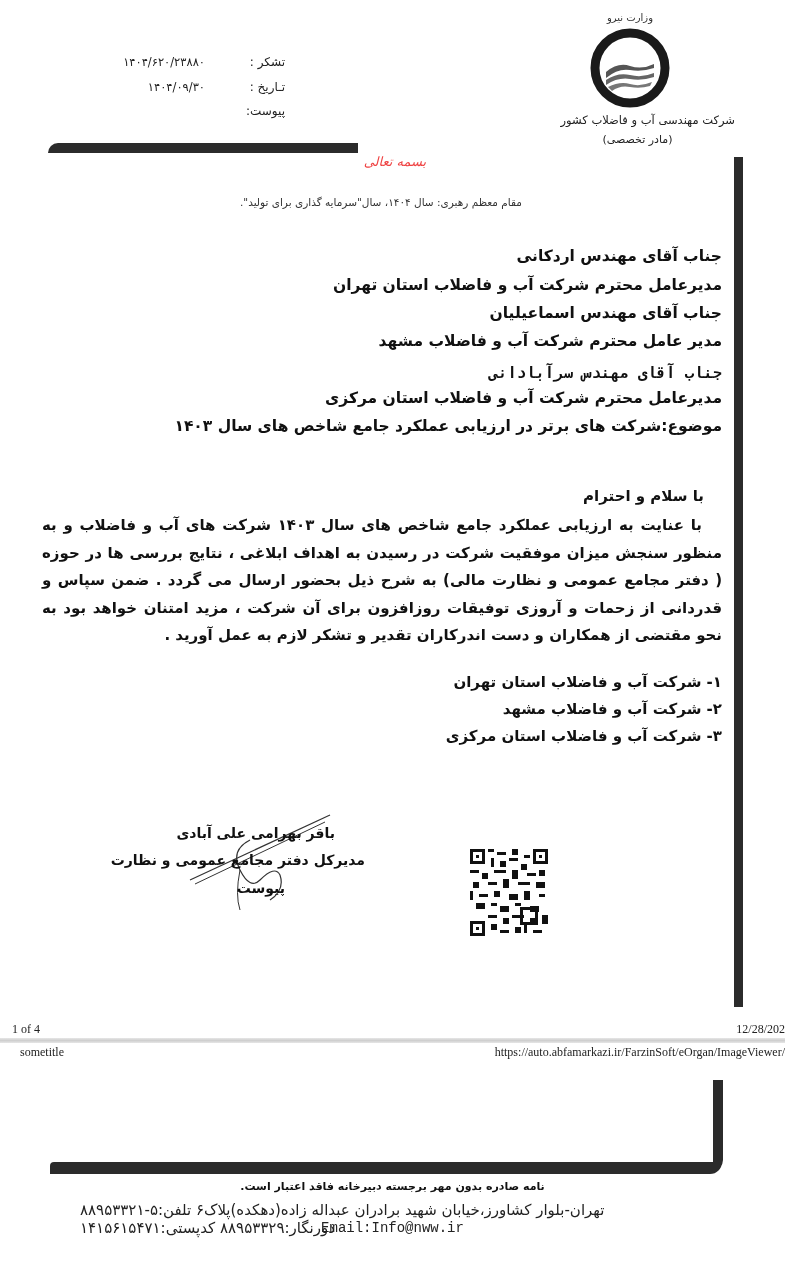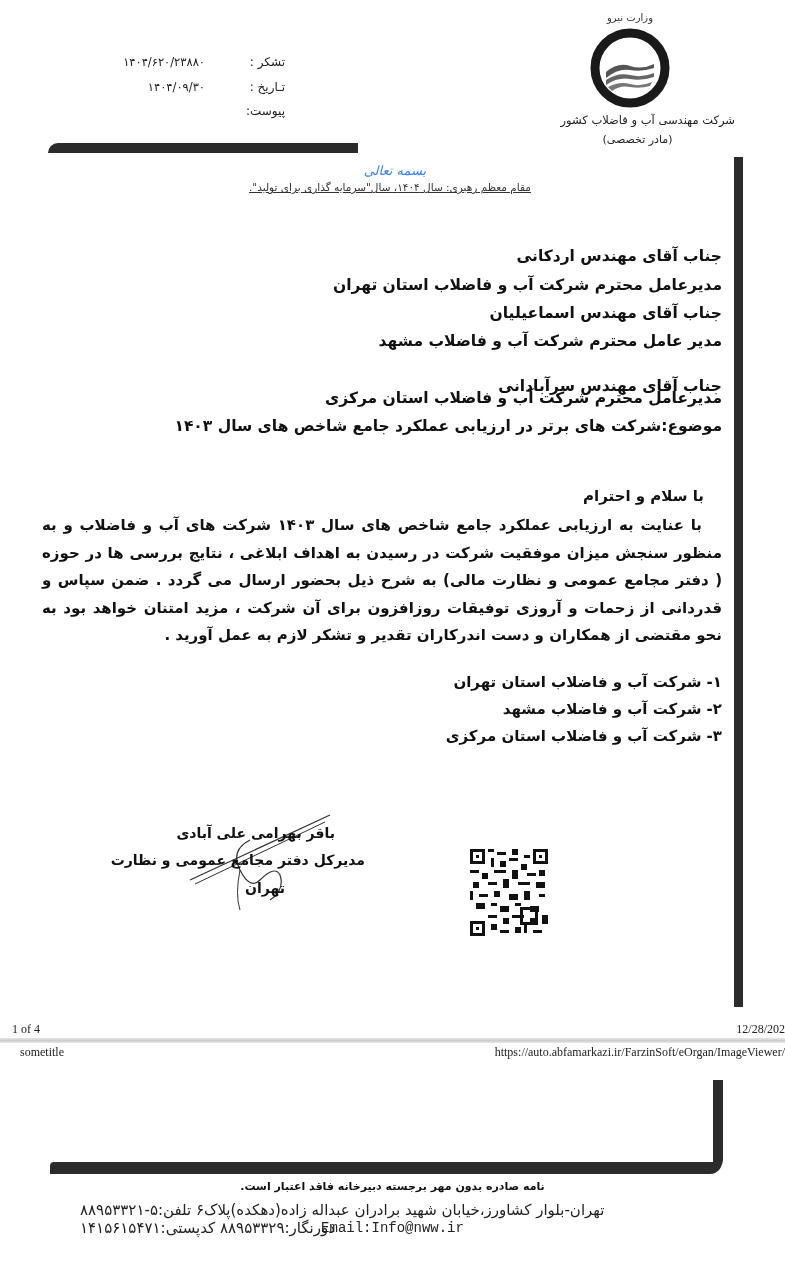--- a/index.html
+++ b/index.html
@@ -18,22 +18,22 @@
     #org-sub { top: 133px; left: 580px; width: 115px; text-align: center; font-size: 11px; color: #222; }
 
     .meta-row { position: absolute; left: 70px; width: 215px; height: 20px; font-size: 12px; color: #222; }
     .meta-row .lbl { position: absolute; right: 0; width: 60px; text-align: right; }
     .meta-row .val { position: absolute; right: 80px; text-align: left; direction: ltr; font-size: 11.5px; letter-spacing: 0.5px; }
 
     
     #top-bar { top: 143px; left: 48px; width: 310px; height: 10px; background: #2b2b2b; border-top-left-radius: 12px; }
     #right-bar { top: 157px; left: 734px; width: 9px; height: 850px; background: #2b2b2b; }
 
-    #bism { top: 163px; left: 355px; width: 80px; text-align: center; font-family: "DejaVu Serif", serif; font-style: italic; font-size: 13px; color: #3b82f6; }
-    #slogan { top: 181px; left: 240px; width: 300px; text-align: center; font-size: 10.5px; color: #333; text-decoration: underline; }
+    #bism { top: 154px; left: 355px; width: 80px; text-align: center; font-family: "DejaVu Serif", serif; font-style: italic; font-size: 13px; color: #ef4444; }
+    #slogan { top: 196px; left: 240px; width: 300px; text-align: left; font-size: 10.5px; color: #333; }
 
     .addr { position: absolute; right: 63px; text-align: right; font-weight: bold; font-size: 15.5px; line-height: 27px; color: #111; white-space: nowrap; }
 
     #greeting { top: 483px; right: 81px; }
     #body-text { top: 512px; right: 63px; width: 680px; text-align: justify; text-align-last: right; font-weight: bold; font-size: 15px; line-height: 27.5px; color: #111; }
     .list-item { position: absolute; right: 63px; font-weight: bold; font-size: 15px; line-height: 27px; color: #111; white-space: nowrap; }
 
     
     .sig-line { position: absolute; right: 425px; font-weight: bold; font-size: 14px; color: #111; white-space: nowrap; text-align: right; }
     #signature-svg { top: 810px; left: 180px; width: 160px; height: 110px; }
@@ -81,40 +81,40 @@
 <div id="top-bar" class="abs"></div>
 <div id="right-bar" class="abs"></div>
 
 <div id="bism" class="abs rtl">بسمه تعالی</div>
 <div id="slogan" class="abs rtl">مقام معظم رهبری: سال ۱۴۰۴، سال"سرمایه گذاری برای تولید".</div>
 
 <div class="addr rtl" style="top:243px;">جناب آقای مهندس اردکانی</div>
 <div class="addr rtl" style="top:272px;">مدیرعامل محترم شرکت آب و فاضلاب استان تهران</div>
 <div class="addr rtl" style="top:300px;">جناب آقای مهندس اسماعیلیان</div>
 <div class="addr rtl" style="top:328px;">مدیر عامل محترم شرکت آب و فاضلاب مشهد</div>
-<div class="addr rtl" style="top:373px;">جناب آقای مهندس سرآبادانی</div>
+<div class="addr rtl" style="top:361px;font-family:Liberation Mono, monospace;">جناب آقای مهندس سرآبادانی</div>
 <div class="addr rtl" style="top:385px;">مدیرعامل محترم شرکت آب و فاضلاب استان مرکزی</div>
 <div class="addr rtl" style="top:413px;">موضوع:شرکت های برتر در ارزیابی عملکرد جامع شاخص های سال ۱۴۰۳</div>
 
 <div id="greeting" class="addr rtl" style="font-size:15px;">با سلام و احترام</div>
 <div id="body-text" class="abs rtl" style="text-indent:20px;">با عنایت به ارزیابی عملکرد جامع شاخص های سال ۱۴۰۳ شرکت های آب و فاضلاب و به منظور سنجش میزان موفقیت شرکت در رسیدن به اهداف ابلاغی ، نتایج بررسی ها در حوزه ( دفتر مجامع عمومی و نظارت مالی) به شرح ذیل بحضور ارسال می گردد . ضمن سپاس و قدردانی از زحمات و آروزی توفیقات روزافزون برای آن شرکت ، مزید امتنان خواهد بود به نحو مقتضی از همکاران و دست اندرکاران تقدیر و تشکر لازم به عمل آورید .</div>
 
 <div class="list-item rtl" style="top:669px;">۱- شرکت آب و فاضلاب استان تهران</div>
 <div class="list-item rtl" style="top:696px;">۲- شرکت آب و فاضلاب مشهد</div>
 <div class="list-item rtl" style="top:723px;">۳- شرکت آب و فاضلاب استان مرکزی</div>
 
 <svg id="signature-svg" class="abs" viewBox="0 0 160 110">
   <path d="M10 70 L150 5" stroke="#333" stroke-width="1.2" fill="none"></path>
   <path d="M15 74 L145 12" stroke="#333" stroke-width="1" fill="none"></path>
   <path d="M70 30 Q50 40 60 60 Q70 80 80 70 Q95 55 100 65 Q105 80 90 90" stroke="#333" stroke-width="1.2" fill="none"></path>
   <path d="M60 60 Q55 85 60 100" stroke="#333" stroke-width="1" fill="none"></path>
 </svg>
 <div class="sig-line rtl" style="top:825px; right:450px;">باقر بهرامی علی آبادی</div>
 <div class="sig-line rtl" style="top:852px; right:420px;">مدیرکل دفتر مجامع عمومی و نظارت</div>
-<div class="sig-line rtl" style="top:880px; right:500px;">تهران</div>
+<div class="sig-line rtl" style="top:880px; right:500px;">پیوست</div>
 
 <div id="qr" class="abs">
   <svg width="78" height="88" viewBox="0 0 26 29" shape-rendering="crispEdges">
     <rect width="26" height="29" fill="#fff"></rect>
     <g fill="#111">
       <rect x="0" y="0" width="5" height="5"></rect>
         <rect x="1" y="1" width="3" height="3" fill="#fff"></rect>
         <rect x="2" y="2" width="1" height="1"></rect>
       <rect x="21" y="0" width="5" height="5"></rect>
         <rect x="22" y="1" width="3" height="3" fill="#fff"></rect>

